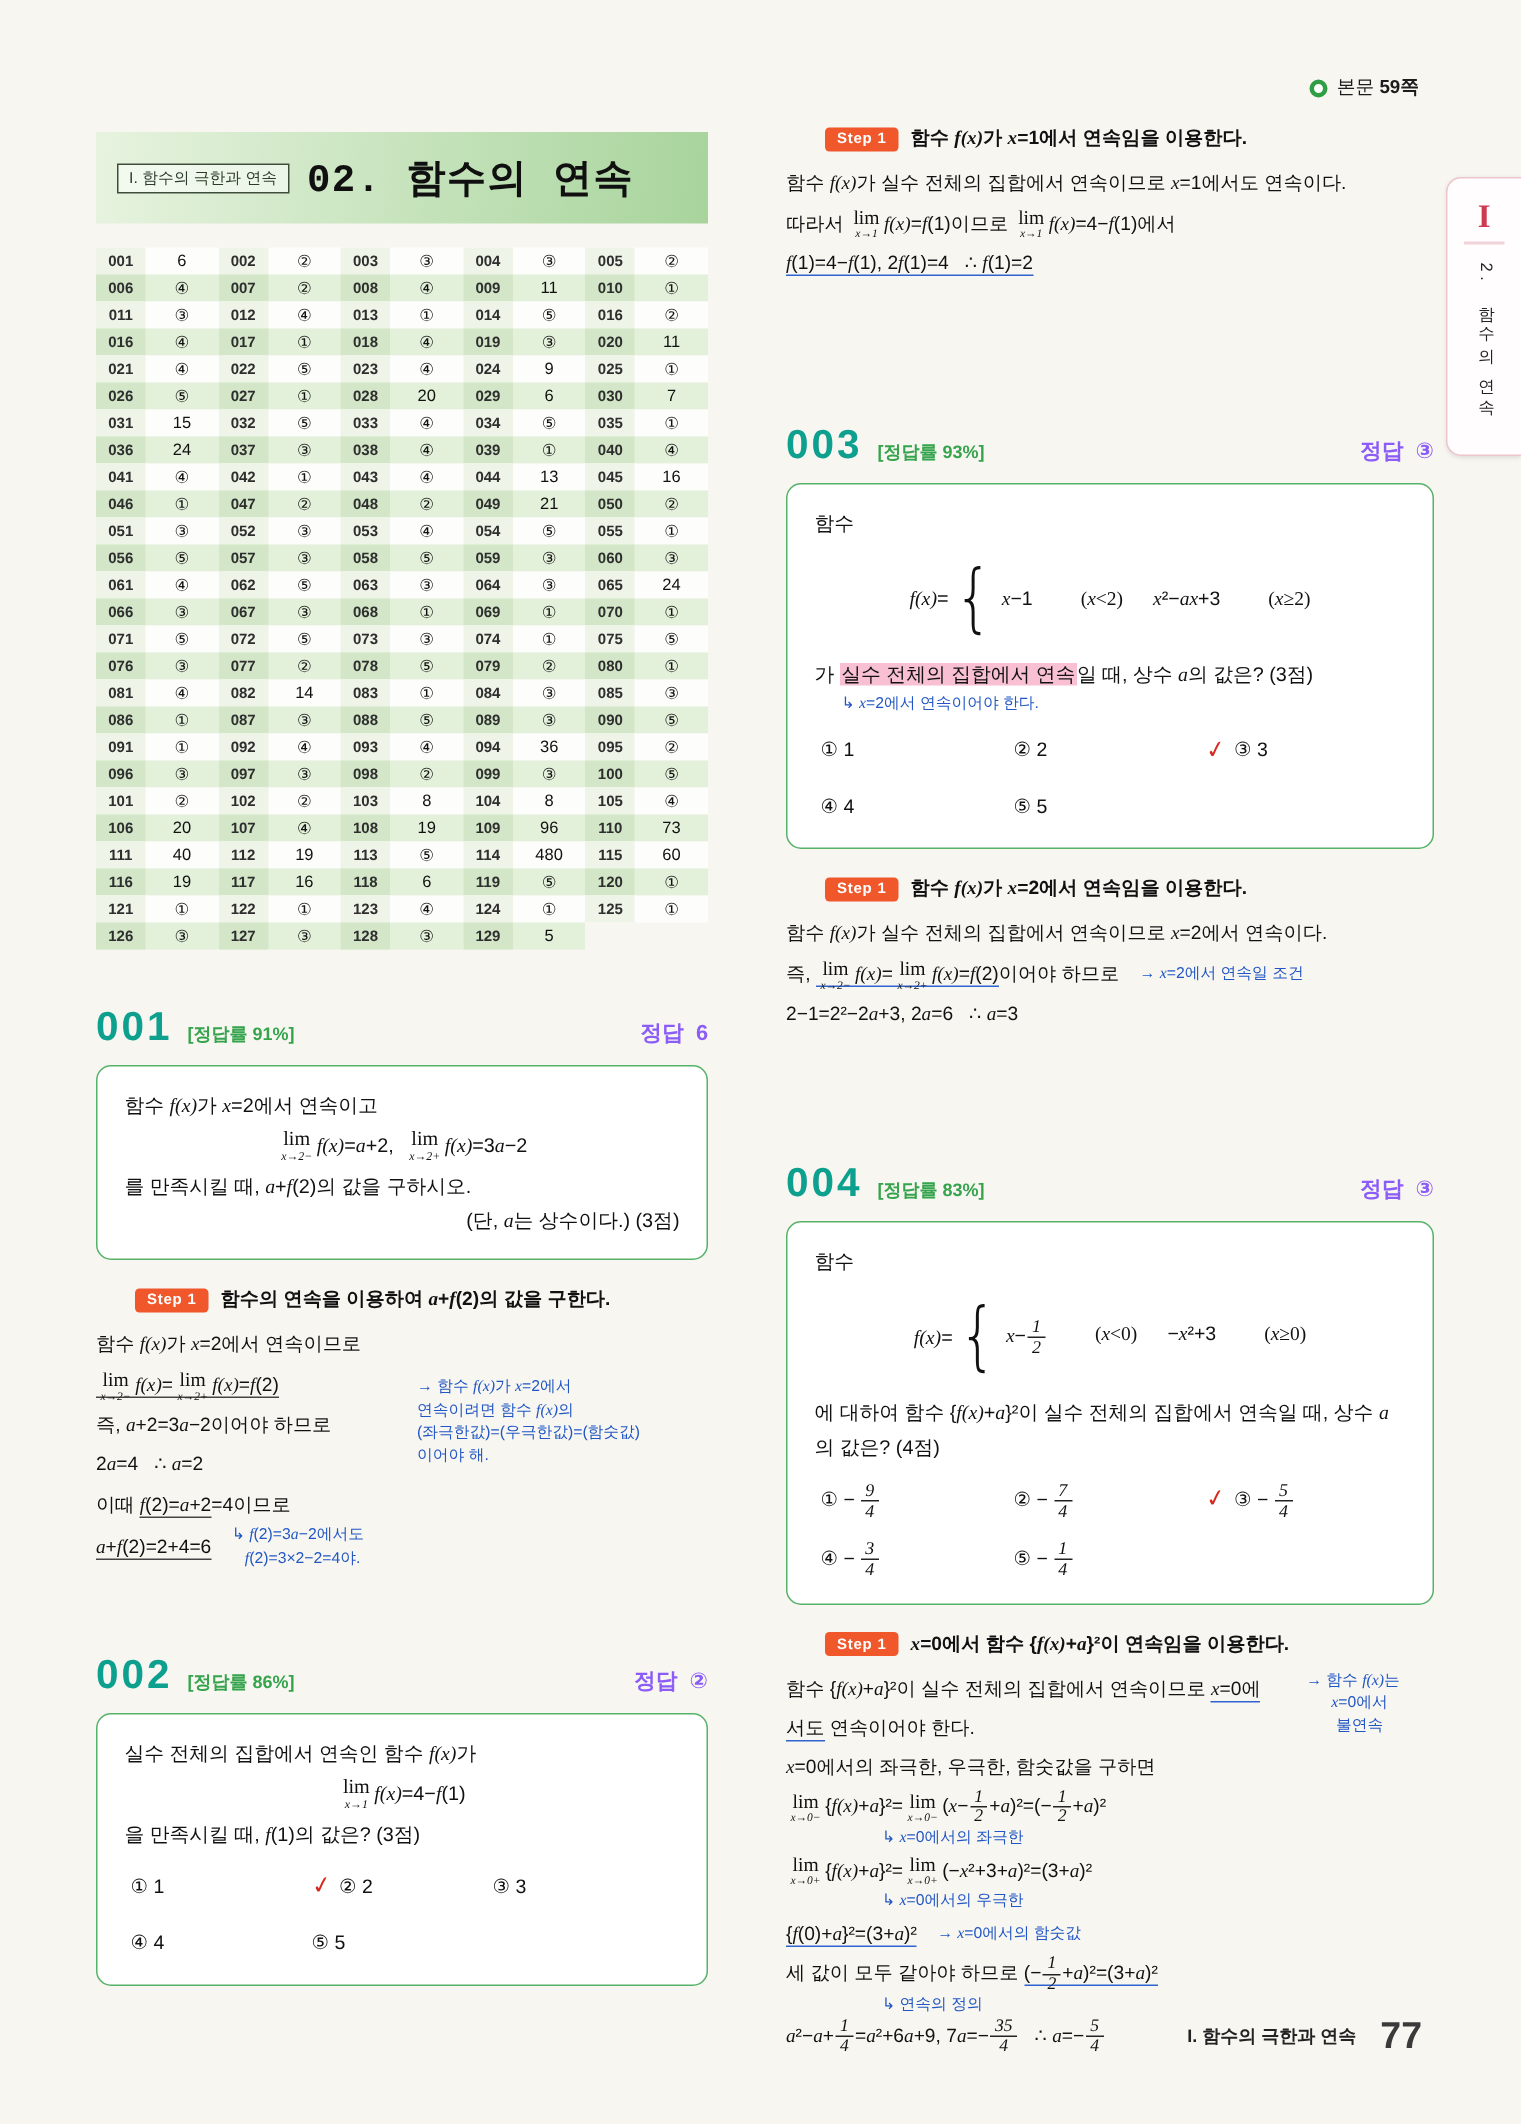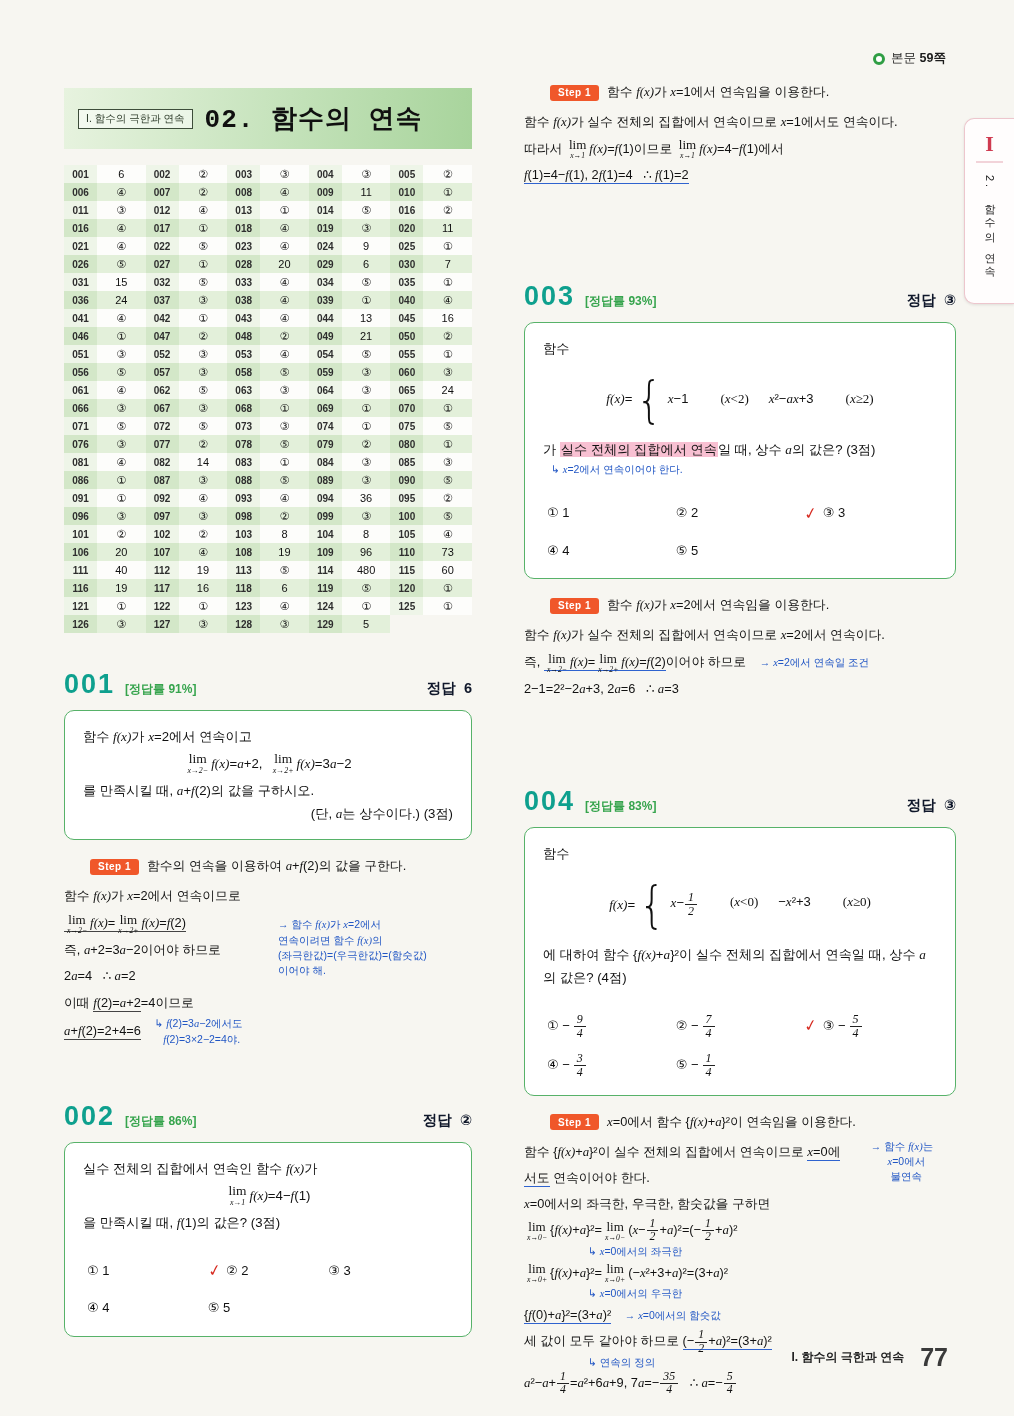--- a/index.html
+++ b/index.html
@@ -25,35 +25,35 @@
 .ans-grid{display:grid;grid-template-columns:repeat(5,1fr);margin-top:16px;}
 .ans-cell{display:flex;align-items:stretch;height:18px;background:#fdfdfb;font-size:11px;}
 .ans-cell.alt{background:#e3f0da;}
 .ans-n{width:33px;display:flex;align-items:center;justify-content:center;font-weight:bold;font-size:10px;color:#2e2e2e;background:#eef5e8;}
 .ans-cell.alt .ans-n{background:#d3e7c8;}
 .ans-a{flex:1;display:flex;align-items:center;justify-content:center;color:#111;}
 
 .prob-head{display:flex;align-items:baseline;gap:10px;}
 .prob-num{font-size:27px;font-weight:bold;color:#0ea08e;letter-spacing:2px;}
 .prob-rate{font-size:12px;font-weight:bold;color:#36a44d;}
-.prob-ans{margin-left:auto;font-size:14.5px;font-weight:bold;color:#0f172a;}
+.prob-ans{margin-left:auto;font-size:14.5px;font-weight:bold;color:#8b5cf6;}
 
 .prob-box{margin-top:10px;border:1.6px solid #57b269;border-radius:10px;background:#fff;padding:14px 18px;font-size:13.2px;line-height:1.75;color:#111;}
 .math-center{display:flex;justify-content:center;align-items:center;margin:4px 0;}
 .box-right{text-align:right;}
-.box-note{color:#2156c4;font-size:10.5px;margin:2px 0 0 8px;line-height:1.3;}
+.box-note{color:#2156c4;font-size:10.5px;margin:2px 0 0 18px;line-height:1.3;}
 .hl{background:#f8c0d2;padding:0 1px;}
 
-.options{display:grid;grid-template-columns:repeat(3,1fr);row-gap:12px;margin-top:21px;padding:2px 4px;font-size:13px;}
+.options{display:grid;grid-template-columns:repeat(3,1fr);row-gap:12px;margin-top:8px;padding:2px 4px;font-size:13px;}
 .opt{display:flex;align-items:center;gap:3px;}
 .opt.correct::before{content:"✓";color:#d6281e;font-size:16px;font-weight:bold;transform:rotate(-10deg);margin-right:2px;}
 
 .step-row{display:flex;align-items:center;gap:8px;margin-top:18px;padding-left:26px;}
 .step-badge{background:#f0572a;color:#fff;font-size:10px;font-weight:bold;padding:2.5px 8px;border-radius:3px;letter-spacing:.5px;white-space:nowrap;}
-.step-title{font-size:12.8px;font-weight:normal;color:#111;}
+.step-title{font-size:12.8px;font-weight:bold;color:#111;}
 
 .sol{position:relative;margin-top:8px;font-size:12.8px;line-height:2.0;color:#111;}
 .sol-line{display:block;}
 .note{color:#2156c4;font-size:10.5px;line-height:1.45;}
 .note.inline{display:inline-block;vertical-align:middle;margin-left:10px;}
 .note.blockr{margin-left:64px;line-height:1.4;}
 .note-abs-p001{position:absolute;left:214px;top:34px;width:195px;}
 .note-abs-p004{position:absolute;right:0;top:0;width:108px;text-align:center;}
 .ua{border-bottom:1.2px solid #2f63cf;padding-bottom:1px;}
 .ub{border-bottom:1.1px solid #444;padding-bottom:1px;}

